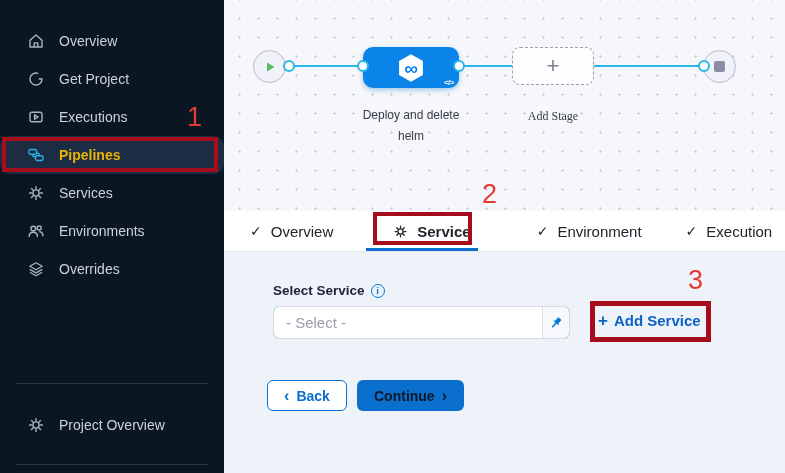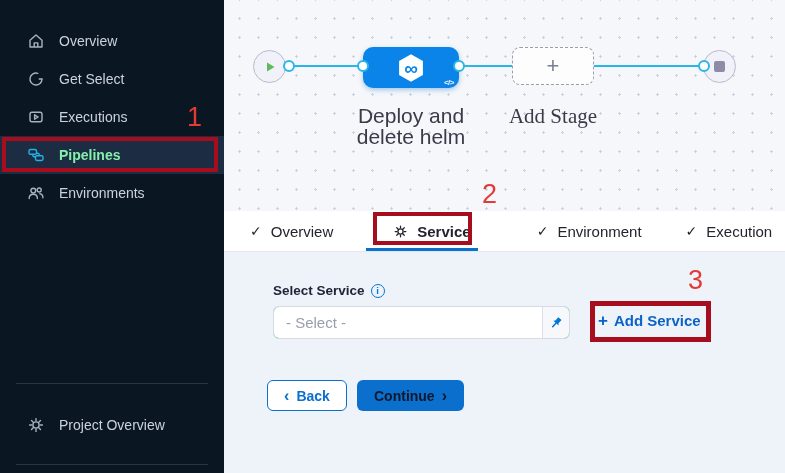--- a/index.html
+++ b/index.html
@@ -7,21 +7,21 @@
     font-family:"Liberation Sans", sans-serif; background:#eef3fa; }
   .app { position:relative; width:785px; height:473px; }
 
   
   .sidebar { position:absolute; left:0; top:0; width:224px; height:473px;
     background:#0b1623; }
   .nav { position:absolute; top:22px; left:0; right:0; }
   .nav-item { display:flex; align-items:center; height:38px; padding-left:27px;
     gap:14px; color:#ccd2dc; font-size:14px; cursor:pointer; }
   .nav-item .nav-icon { width:18px; height:18px; display:flex; align-items:center; justify-content:center; }
-  .nav-item.active { background:#1c2c42; color:#86efac; font-weight:700; }
+  .nav-item.active { background:#1c2c42; color:#eab308; font-weight:700;border-radius:11px; }
   .divider { position:absolute; left:16px; right:16px; height:1px; background:#2a3547; }
   .nav-footer { position:absolute; top:406px; left:0; right:0; }
 
   
   .main { position:absolute; left:224px; top:0; width:561px; height:473px; }
 
   
   .canvas { position:absolute; left:0; top:0; width:561px; height:211px;
     background:#f5f7fa;
     background-image:radial-gradient(#ccd3de 1px, transparent 1.2px);
@@ -37,21 +37,21 @@
     justify-content:center; z-index:2; box-shadow:0 2px 5px rgba(10,110,210,.35); }
   .hex-wrap { position:relative; width:32px; height:32px; }
   .hex-glyph { position:absolute; left:0; top:1px; width:100%; text-align:center;
     color:#0a84e8; font-size:19px; font-weight:700; line-height:32px; }
   .code-glyph { position:absolute; right:5px; bottom:1px; color:rgba(255,255,255,.92);
     font-size:8px; font-weight:700; letter-spacing:-.5px; }
   .add-stage { position:absolute; left:288px; top:47px; width:82px; height:38px;
     background:#fdfdfe; border:1.6px dashed #9a9fae; border-radius:8px;
     display:flex; align-items:center; justify-content:center; z-index:2; }
   .add-stage .plus { color:#7b8090; font-size:22px; font-weight:300; line-height:1; }
-  .node-label { position:absolute; color:#3a3b49; font-size:21px; line-height:21px;
+  .node-label { position:absolute; color:#3a3b49; font-size:12px; line-height:21px;
     text-align:center; }
   .stage-label { left:127px; top:105px; width:120px; }
   .addstage-label { left:269px; top:106px; width:120px;font-family:Liberation Serif, serif; }
   .stop-square { width:11px; height:11px; background:#8c8ca6; border-radius:2px; }
 
   
   .tabbar { position:absolute; left:0; top:211px; width:561px; height:41px;
     background:#ffffff; border-bottom:1px solid #e3e7ee; display:flex;
     align-items:center; padding-left:26px; box-shadow:0 1px 2px rgba(30,40,60,.05); }
   .tab { display:flex; align-items:center; gap:9px; font-size:15px; color:#23242e;
@@ -122,21 +122,21 @@
         <span class="nav-label">Overview</span>
       </div>
 
       <div class="nav-item">
         <span class="nav-icon">
           <svg width="18" height="18" viewBox="0 0 18 18" fill="none" stroke="#a9b2c0" stroke-width="1.4" stroke-linecap="round">
               <path d="M15 9 A6 6 0 1 1 10.8 3.3"></path>
               <path d="M14.8 9 h-2.6"></path>
             </svg>
         </span>
-        <span class="nav-label">Get Select</span>
+        <span class="nav-label">Get Project</span>
       </div>
 
       <div class="nav-item">
         <span class="nav-icon">
           <svg width="18" height="18" viewBox="0 0 18 18" fill="none" stroke="#a9b2c0" stroke-width="1.4" stroke-linejoin="round">
               <rect x="3" y="4.2" width="12" height="9.6" rx="2"></rect>
               <path d="M7.6 6.8 L11.2 9 L7.6 11.2 Z"></path>
             </svg>
         </span>
         <span class="nav-label">Executions</span>
@@ -146,34 +146,53 @@
         <span class="nav-icon">
           <svg width="18" height="18" viewBox="0 0 18 18" fill="none" stroke="#25b0e8" stroke-width="1.4" stroke-linejoin="round">
               <rect x="2" y="3.5" width="7.5" height="4.8" rx="1.4"></rect>
               <rect x="8.5" y="9.7" width="7.5" height="4.8" rx="1.4"></rect>
               <path d="M5.8 8.3 v1 a1.5 1.5 0 0 0 1.5 1.5 h1.2 M12.2 9.7 v-1 a1.5 1.5 0 0 0 -1.5 -1.5 h-1.2"></path>
             </svg>
         </span>
         <span class="nav-label">Pipelines</span>
       </div>
 
+      <div class="nav-item">
+        <span class="nav-icon">
+          <svg width="18" height="18" viewBox="0 0 18 18" fill="none" stroke="#a9b2c0" stroke-width="1.4" stroke-linecap="round">
+              <circle cx="9" cy="9" r="3.1"></circle>
+              <path d="M9 2.6v2.1 M9 13.3v2.1 M2.6 9h2.1 M13.3 9h2.1 M4.5 4.5l1.5 1.5 M12 12l1.5 1.5 M13.5 4.5 L12 6 M6 12l-1.5 1.5"></path>
+            </svg>
+        </span>
+        <span class="nav-label">Services</span>
+      </div>
 
       <div class="nav-item">
         <span class="nav-icon">
           <svg width="18" height="18" viewBox="0 0 18 18" fill="none" stroke="#a9b2c0" stroke-width="1.4" stroke-linecap="round">
               <circle cx="6.3" cy="6.6" r="2.4"></circle>
               <path d="M2.2 14.6 c0-2.9 2-4.4 4.1-4.4 s4.1 1.5 4.1 4.4"></path>
               <circle cx="12.2" cy="6" r="2"></circle>
               <path d="M12.8 9.7 c2 .3 3.1 1.8 3.1 4"></path>
             </svg>
         </span>
         <span class="nav-label">Environments</span>
       </div>
 
 
+      <div class="nav-item">
+        <span class="nav-icon">
+          <svg width="18" height="18" viewBox="0 0 18 18" fill="none" stroke="#a9b2c0" stroke-width="1.3" stroke-linejoin="round">
+              <path d="M9 2.8 L15.2 6.3 9 9.8 2.8 6.3 Z"></path>
+              <path d="M2.8 9.4 L9 12.9 15.2 9.4"></path>
+              <path d="M2.8 12.3 L9 15.8 15.2 12.3"></path>
+            </svg>
+        </span>
+        <span class="nav-label">Overrides</span>
+      </div>
 
     </nav>
 
     <div class="divider" style="top:383px"></div>
 
     <nav class="nav-footer">
       <div class="nav-item">
         <span class="nav-icon">
           <svg width="18" height="18" viewBox="0 0 18 18" fill="none" stroke="#a9b2c0" stroke-width="1.4" stroke-linecap="round">
               <circle cx="9" cy="9" r="3.1"></circle>

